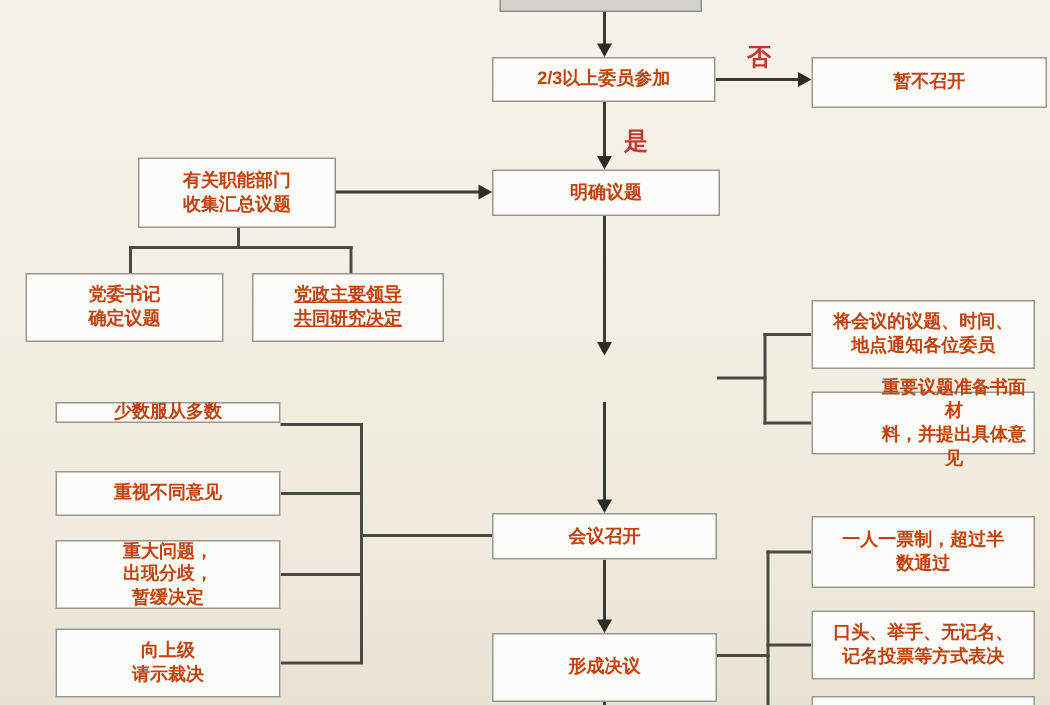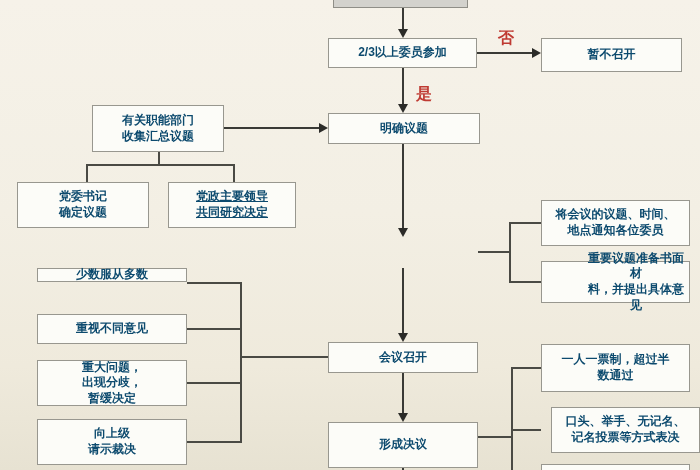--- a/index.html
+++ b/index.html
@@ -12,21 +12,21 @@
     width:700px;height:470px;
     overflow:hidden;
     background:linear-gradient(180deg,#f6f2e9 0%,#f3efe4 45%,#efeadc 78%,#e7e2d2 100%);
   }
   .node{
     position:absolute;
     background:#fcfcf8;
     border:1px solid #98978f;
     display:flex;align-items:center;justify-content:center;
     text-align:center;
-    color:#0c4a6e;
+    color:#c2410c;
     font-weight:bold;
     font-size:12px;
     line-height:1.3;
     white-space:pre-line;
     box-sizing:border-box;
   }
   .node.gray{background:#d3d2cd;border-color:#8f8e87;}
   .hline,.vline{position:absolute;background:#3a3a36;}
   .hline{height:2px;}
   .vline{width:2px;}
@@ -100,21 +100,21 @@
   <div class="hline bracket" style="left:509px;top:222px;width:32px;"></div>
   <div class="hline bracket" style="left:509px;top:281px;width:32px;"></div>
 
   <div class="hline bracket" style="left:478px;top:436px;width:35px;"></div>
   <div class="vline bracket" style="left:511px;top:367px;height:103px;"></div>
   <div class="hline bracket" style="left:511px;top:367px;width:30px;"></div>
   <div class="hline bracket" style="left:511px;top:429px;width:30px;"></div>
 
   <div class="node" style="left:328px;top:38px;width:149px;height:30px;">2/3以上委员参加</div>
 
-  <div class="node" style="left:541px;top:38px;width:141px;height:34px;">暂不召开</div>
+  <div class="node" style="left:541px;top:38px;width:157px;height:34px;">暂不召开</div>
 
   <div class="node" style="left:328px;top:113px;width:152px;height:31px;">明确议题</div>
 
   <div class="node" style="left:92px;top:105px;width:132px;height:47px;">有关职能部门
 收集汇总议题</div>
 
   <div class="node" style="left:17px;top:182px;width:132px;height:46px;">党委书记
 确定议题</div>
 
   <div class="node" style="left:168px;top:182px;width:128px;height:46px;text-decoration:underline;">党政主要领导
@@ -138,18 +138,18 @@
 暂缓决定</div>
 
   <div class="node" style="left:37px;top:419px;width:150px;height:46px;">向上级
 请示裁决</div>
 
   <div class="node" style="left:328px;top:422px;width:150px;height:46px;">形成决议</div>
 
   <div class="node" style="left:541px;top:344px;width:149px;height:48px;">一人一票制，超过半
 数通过</div>
 
-  <div class="node" style="left:541px;top:407px;width:149px;height:46px;margin-left:10px;">口头、举手、无记名、
+  <div class="node" style="left:541px;top:407px;width:149px;height:46px;">口头、举手、无记名、
 记名投票等方式表决</div>
 
   <div class="node" style="left:541px;top:464px;width:149px;height:24px;"></div>
 
 </div>
 
 </body></html>

